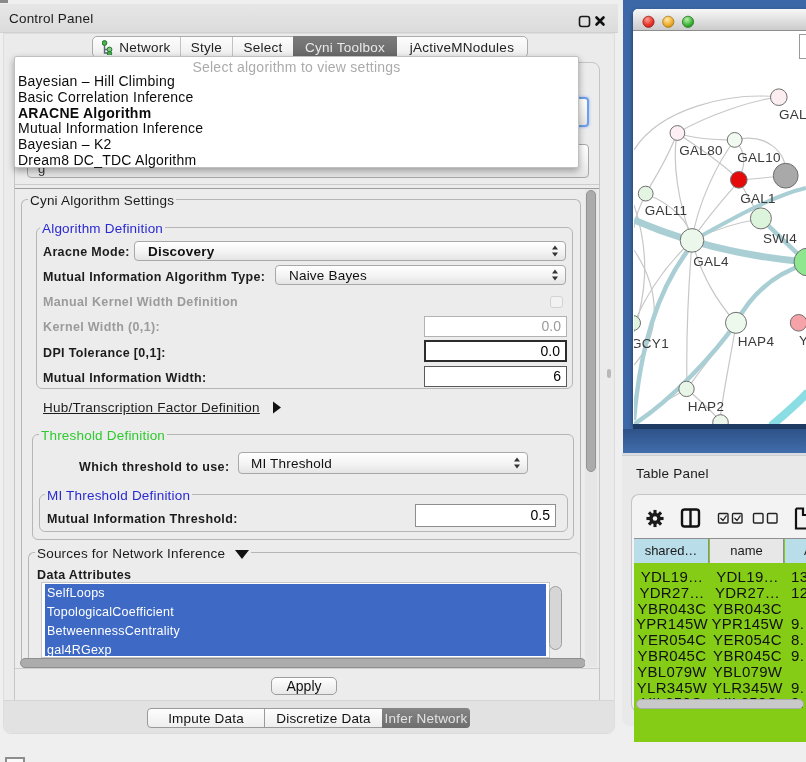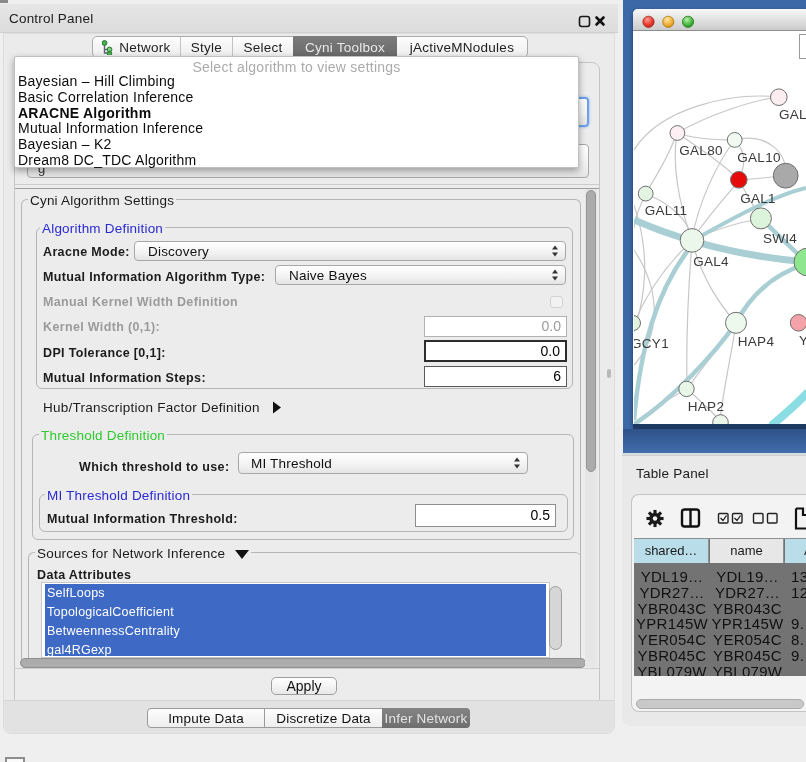--- a/index.html
+++ b/index.html
@@ -63,45 +63,45 @@
 
 <div class="abs groupbox" style="left:21px; top:199px; width:560px; height:470px; border-bottom:none;">
   <div class="grouplab" style="left:6px; color:#1c1c1c;">Cyni Algorithm Settings</div>
 </div>
 
 <div class="abs groupbox" style="left:36px; top:227px; width:537px; height:162px;">
   <div class="grouplab" style="left:3px; color:#2a2ad2; background:#ececec;">Algorithm Definition</div>
 </div>
 
 <div class="abs lbl" style="left:43px; top:245px;">Aracne Mode:</div>
-<div class="abs combo" style="left:134px; top:241px; width:432px; height:20px;">
+<div class="abs combo" style="left:134px; top:241px; width:432px; height:20px;font-weight:bold;">
   <div style="position:absolute; left:13px; top:2px; font-size:13.5px; letter-spacing:0.2px; color:#111;">Discovery</div>
   <svg class="stepper" viewBox="0 0 8 12">
       <path d="M4 0.5 L7 4.5 L1 4.5 Z" fill="#333"></path>
       <path d="M4 11.5 L1 7.5 L7 7.5 Z" fill="#333"></path>
     </svg>
 </div>
 <div class="abs lbl" style="left:43px; top:270px;">Mutual Information Algorithm Type:</div>
 <div class="abs combo" style="left:275px; top:265px; width:291px; height:20px;">
   <div style="position:absolute; left:13px; top:2px; font-size:13.5px; letter-spacing:0.2px; color:#111;">Naive Bayes</div>
   <svg class="stepper" viewBox="0 0 8 12">
       <path d="M4 0.5 L7 4.5 L1 4.5 Z" fill="#333"></path>
       <path d="M4 11.5 L1 7.5 L7 7.5 Z" fill="#333"></path>
     </svg>
 </div>
 <div class="abs lbl gray" style="left:43px; top:295px;">Manual Kernel Width Definition</div>
 <div class="abs" style="left:550px; top:296px; width:13px; height:12px; background:#f2f2f2; border:1px solid #d2d2d2; border-radius:3px;"></div>
 <div class="abs lbl gray" style="left:43px; top:320px;">Kernel Width (0,1):</div>
 <div class="abs field" style="left:424px; top:316px; width:143px; height:21px; border:1px solid #b2b2b2; color:#9a9a9a; line-height:19px;">0.0</div>
 <div class="abs lbl" style="left:43px; top:346px;">DPI Tolerance [0,1]:</div>
 <div class="abs field" style="left:424px; top:340px; width:143px; height:22px; border:2px solid #2c2c2c; color:#000; line-height:18px;">0.0</div>
-<div class="abs lbl" style="left:43px; top:371px;">Mutual Information Steps:</div>
+<div class="abs lbl" style="left:43px; top:371px;">Mutual Information Width:</div>
 <div class="abs field" style="left:424px; top:366px; width:143px; height:21px; border:1px solid #5a5a5a; color:#000; line-height:19px;">6</div>
 
-<div class="abs" style="left:43px; top:400px; font-size:13.5px; letter-spacing:0.25px; color:#1c1c1c;">Hub/Transcription Factor Definition</div>
+<div class="abs" style="left:43px; top:400px; font-size:13.5px; letter-spacing:0.25px; color:#1c1c1c;text-decoration:underline;">Hub/Transcription Factor Definition</div>
 <svg class="abs" style="left:272px; top:401px;" width="10" height="13" viewBox="0 0 10 13">
     <path d="M1 0.5 L9 6.5 L1 12.5 Z" fill="#111"></path>
   </svg>
 
 <div class="abs groupbox" style="left:32px; top:434px; width:542px; height:106px;">
   <div class="grouplab" style="left:6px; color:#2fca2f; background:#ececec;">Threshold Definition</div>
 </div>
 <div class="abs lbl" style="left:79px; top:460px;">Which threshold to use:</div>
 <div class="abs combo" style="left:238px; top:452px; width:290px; height:22px;">
   <div style="position:absolute; left:12px; top:3px; font-size:13.5px; letter-spacing:0.2px; color:#111;">MI Threshold</div>
@@ -294,21 +294,21 @@
 
   <g stroke="#222" fill="none" stroke-width="1.4">
     <rect x="108.5" y="6.5" width="9.5" height="9.5" rx="1"></rect>
     <rect x="122.5" y="6.5" width="9.5" height="9.5" rx="1"></rect>
   </g>
 
   <path d="M151 1.5 L158 1.5 L158 8 L164 8" fill="none" stroke="#111" stroke-width="2.2"></path>
   <path d="M151 1.5 L151 21.5 L164 21.5" fill="none" stroke="#111" stroke-width="2.2"></path>
 </svg>
 
-<div class="abs" style="left:634px; top:538px; width:172px; height:138px; background:#737373; overflow:hidden;text-decoration:underline;">
+<div class="abs" style="left:634px; top:538px; width:172px; height:204px; background:#84cc16; overflow:hidden;text-decoration:underline;">
 
   <div style="position:absolute; left:0; top:0; width:172px; height:24px; border-top:1px solid #8f8f8f; border-bottom:1px solid #8f8f8f; font-size:13px; color:#1a1a1a;">
     <div style="position:absolute; left:0; top:0; width:75px; height:24px; background:#b9dde9; border-right:1px solid #8f8f8f; text-align:center; line-height:23px;">shared…</div>
     <div style="position:absolute; left:76px; top:0; width:74px; height:24px; background:#e7e7e7; border-right:1px solid #8f8f8f; text-align:center; line-height:23px;">name</div>
     <div style="position:absolute; left:151px; top:0; width:21px; height:24px; background:#b9dde9; overflow:hidden;">
         <span style="position:absolute; left:19px; top:0; line-height:23px;">A</span>
       </div>
   </div>
 
   <div id="rows" style="position:absolute; left:0; top:31px; width:172px; font-size:15px; letter-spacing:0.3px; color:#111; line-height:15.8px;">

